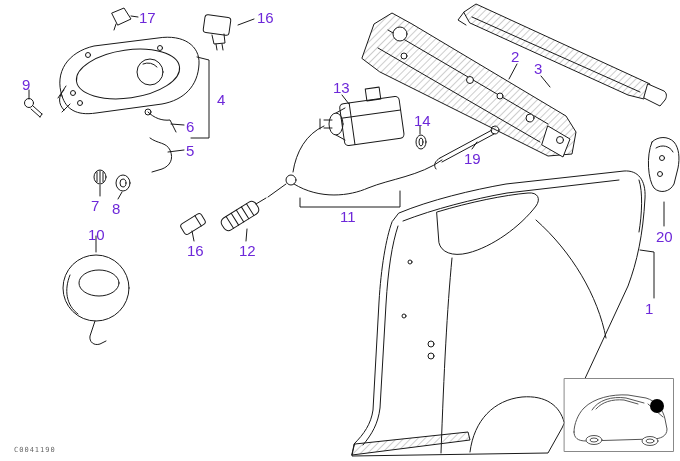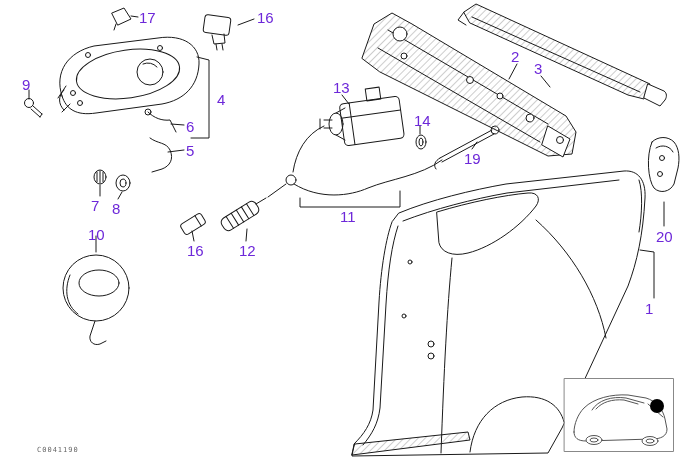--- a/index.html
+++ b/index.html
@@ -8,21 +8,21 @@
     font-family:"Liberation Sans",sans-serif;overflow:hidden;
   }
   .stage svg{position:absolute;left:0;top:0;}
   .part-label{
     position:absolute;font-size:15px;font-weight:400;color:#6d28d9;
     line-height:1;letter-spacing:0;cursor:pointer;user-select:none;
     font-family:"Liberation Sans",sans-serif;
   }
   .diagram-code{
     position:absolute;left:14px;top:446px;font-size:7px;color:#666;
-    font-family:"DejaVu Sans Mono",monospace;letter-spacing:1px;margin-left:23px;
+    font-family:"DejaVu Sans Mono",monospace;letter-spacing:1px;
   }
 </style>
 </head>
 <body>
 
 <div class="stage">
 
   <svg width="680" height="461" viewBox="0 0 680 461" fill="none" stroke="#1a1a1a" stroke-width="1" stroke-linecap="round" stroke-linejoin="round">
 
     <defs>

